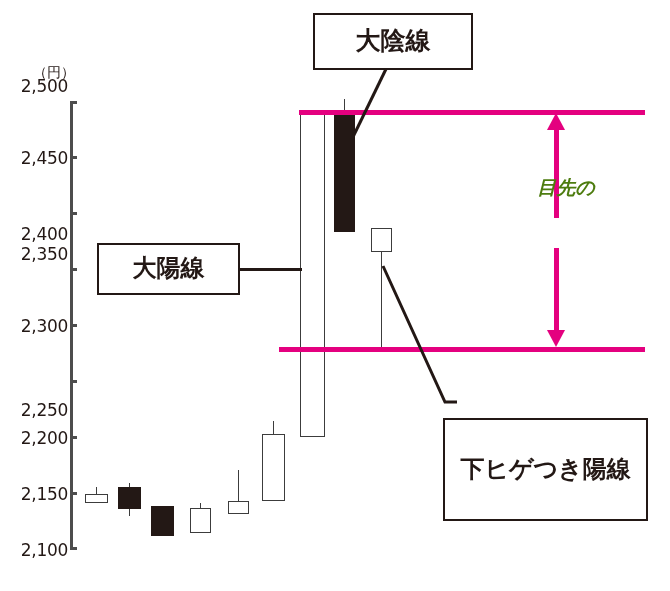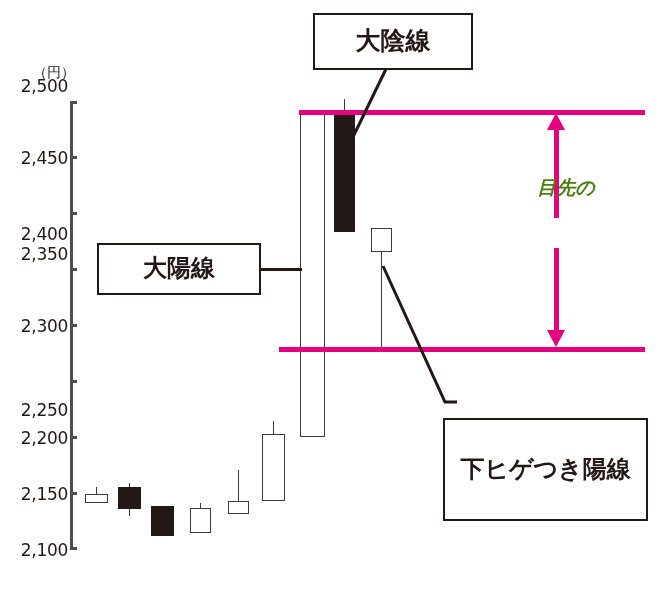--- a/index.html
+++ b/index.html
@@ -180,21 +180,21 @@
   <div class="leader" style="left:238px; top:268px; width:64px; height:3px;"></div>
 
   <svg class="leader-diag" style="left:0; top:0; width:670px; height:591px;">
     <polyline points="383,266 445,402 457,402" fill="none" stroke="#231815" stroke-width="3"></polyline>
   </svg>
 
   <div class="callout" style="left:313px; top:13px; width:160px; height:57px;">
     <span class="callout-text" style="font-size:25px;">大陰線</span>
   </div>
 
-  <div class="callout" style="left:97px; top:243px; width:164px; height:52px;">
+  <div class="callout" style="left:97px; top:243px; width:143px; height:52px;">
     <span class="callout-text" style="font-size:24px;">大陽線</span>
   </div>
 
   <div class="callout" style="left:443px; top:418px; width:205px; height:103px; flex-direction:row;">
     <span class="callout-text" style="font-size:24px;">下ヒゲつき</span>
     <span class="callout-text" style="font-size:24px;">陽線</span>
   </div>
 
 </div>
 

